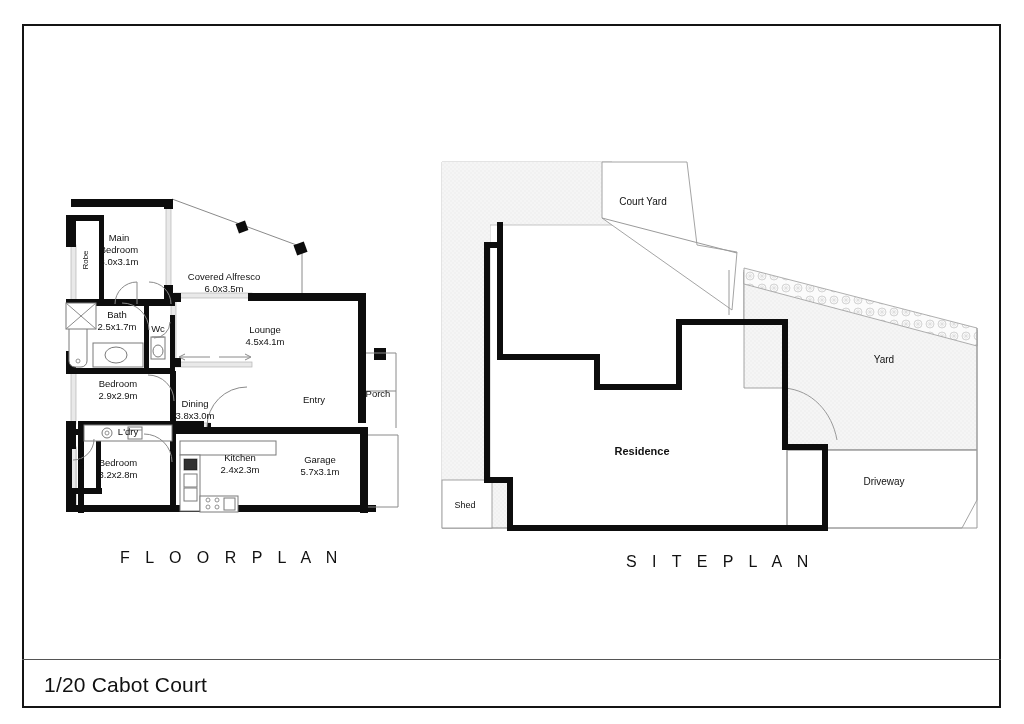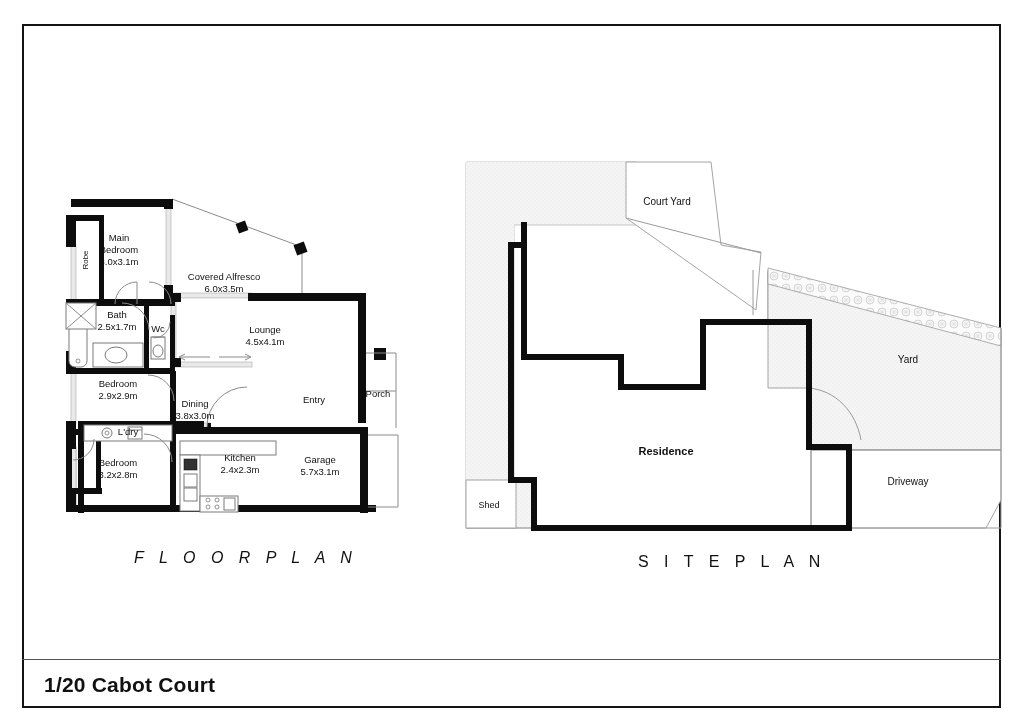--- a/index.html
+++ b/index.html
@@ -30,45 +30,44 @@
     border-top: 1px solid #555;
   }
   #address-bar {
     position: absolute;
     left: 44px; top: 668px;
     width: 500px; height: 34px;
     display: flex; align-items: center;
     font-size: 21px;
     color: #111;
     letter-spacing: 0.2px;
-    font-weight: bold;
   }
   
   .plan-caption {
     position: absolute;
     font-size: 16px;
     letter-spacing: 5.5px;
     color: #111;
     white-space: nowrap;
   }
-  #floorplan-caption { left: 134px; top: 549px; font-style: italic; }
-  #siteplan-caption  { left: 626px; top: 553px; margin-left: 12px; }
+  #floorplan-caption { left: 120px; top: 549px; }
+  #siteplan-caption  { left: 626px; top: 553px; }
 
   
   #floor-plan {
     position: absolute;
     left: 52px; top: 185px;
     width: 370px; height: 350px;
   }
   #floor-plan svg, #site-plan svg { display: block; }
 
   
   #site-plan {
     position: absolute;
-    left: 456px; top: 150px;
+    left: 432px; top: 150px;
     width: 560px; height: 400px;
   }
 
   .lbl {
     font-family: "Liberation Sans", sans-serif;
     fill: #111;
   }
 </style>
 </head>
 <body>

